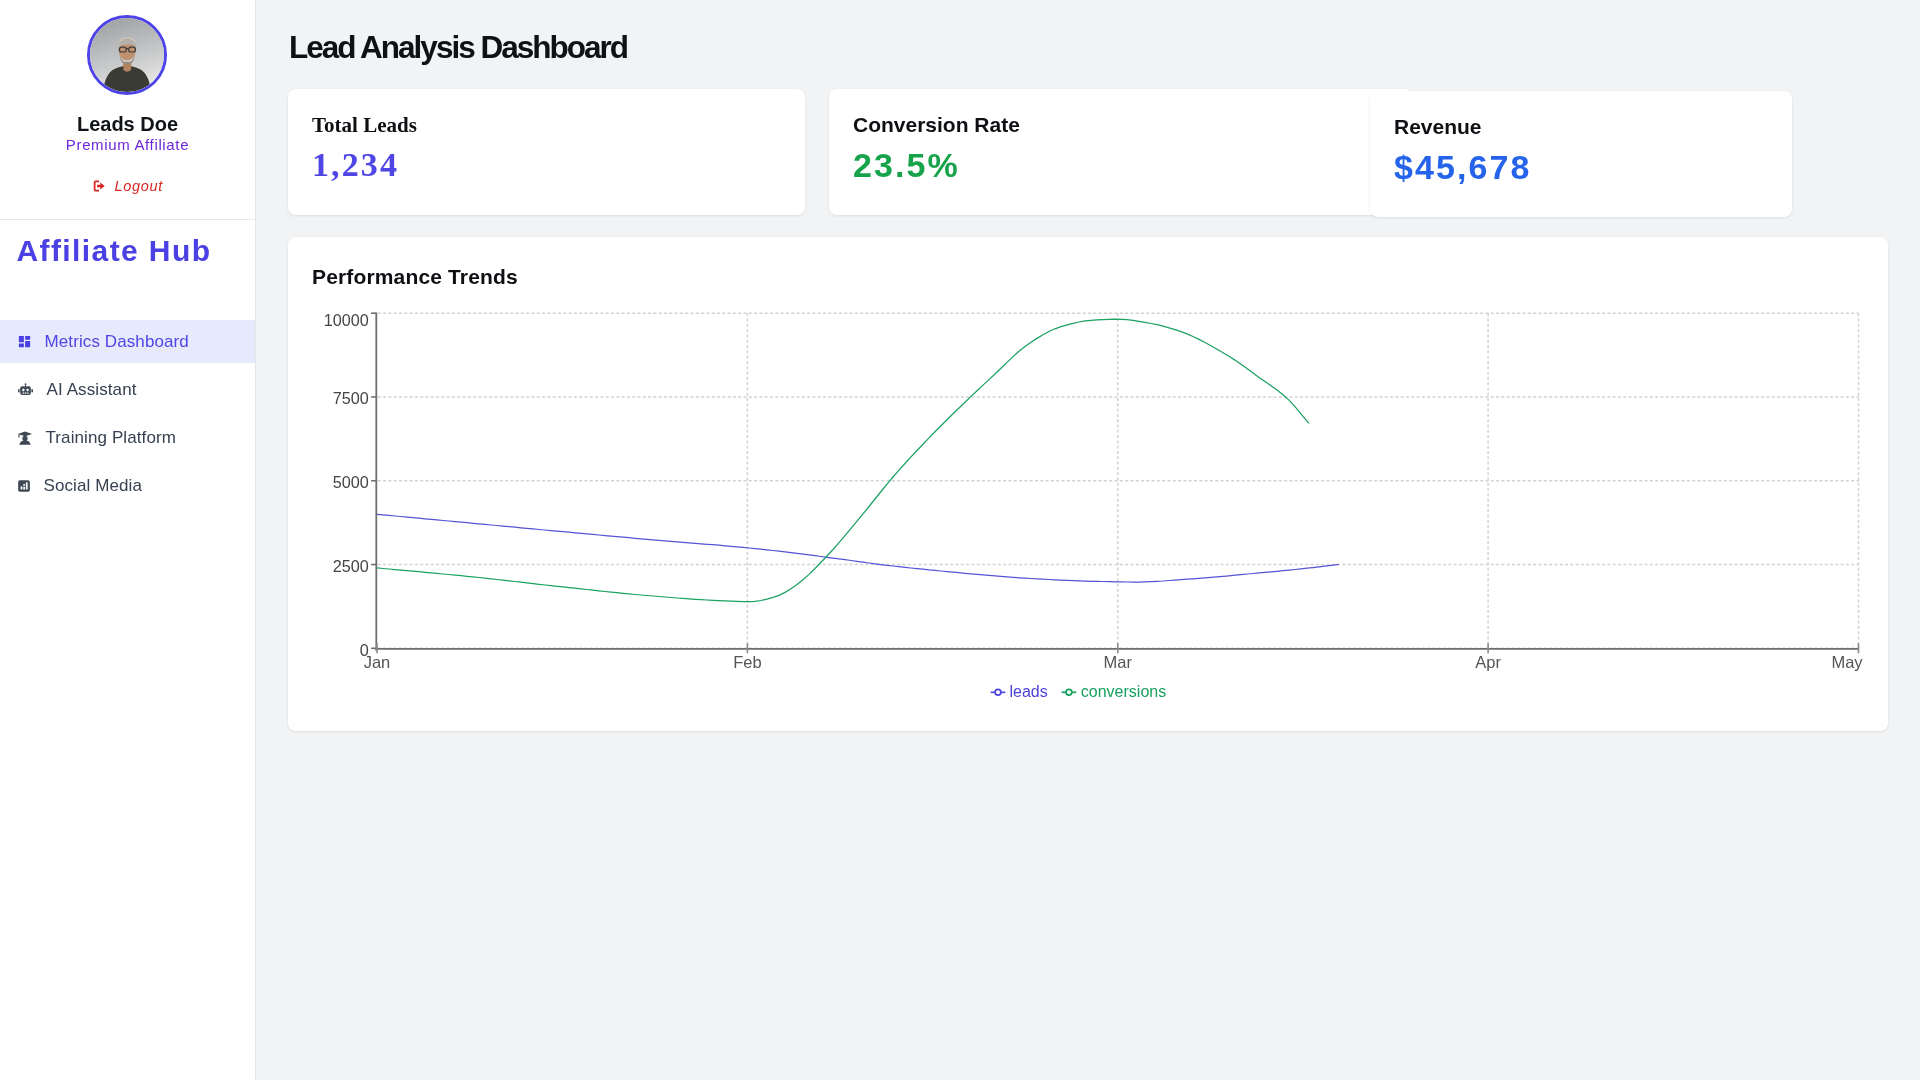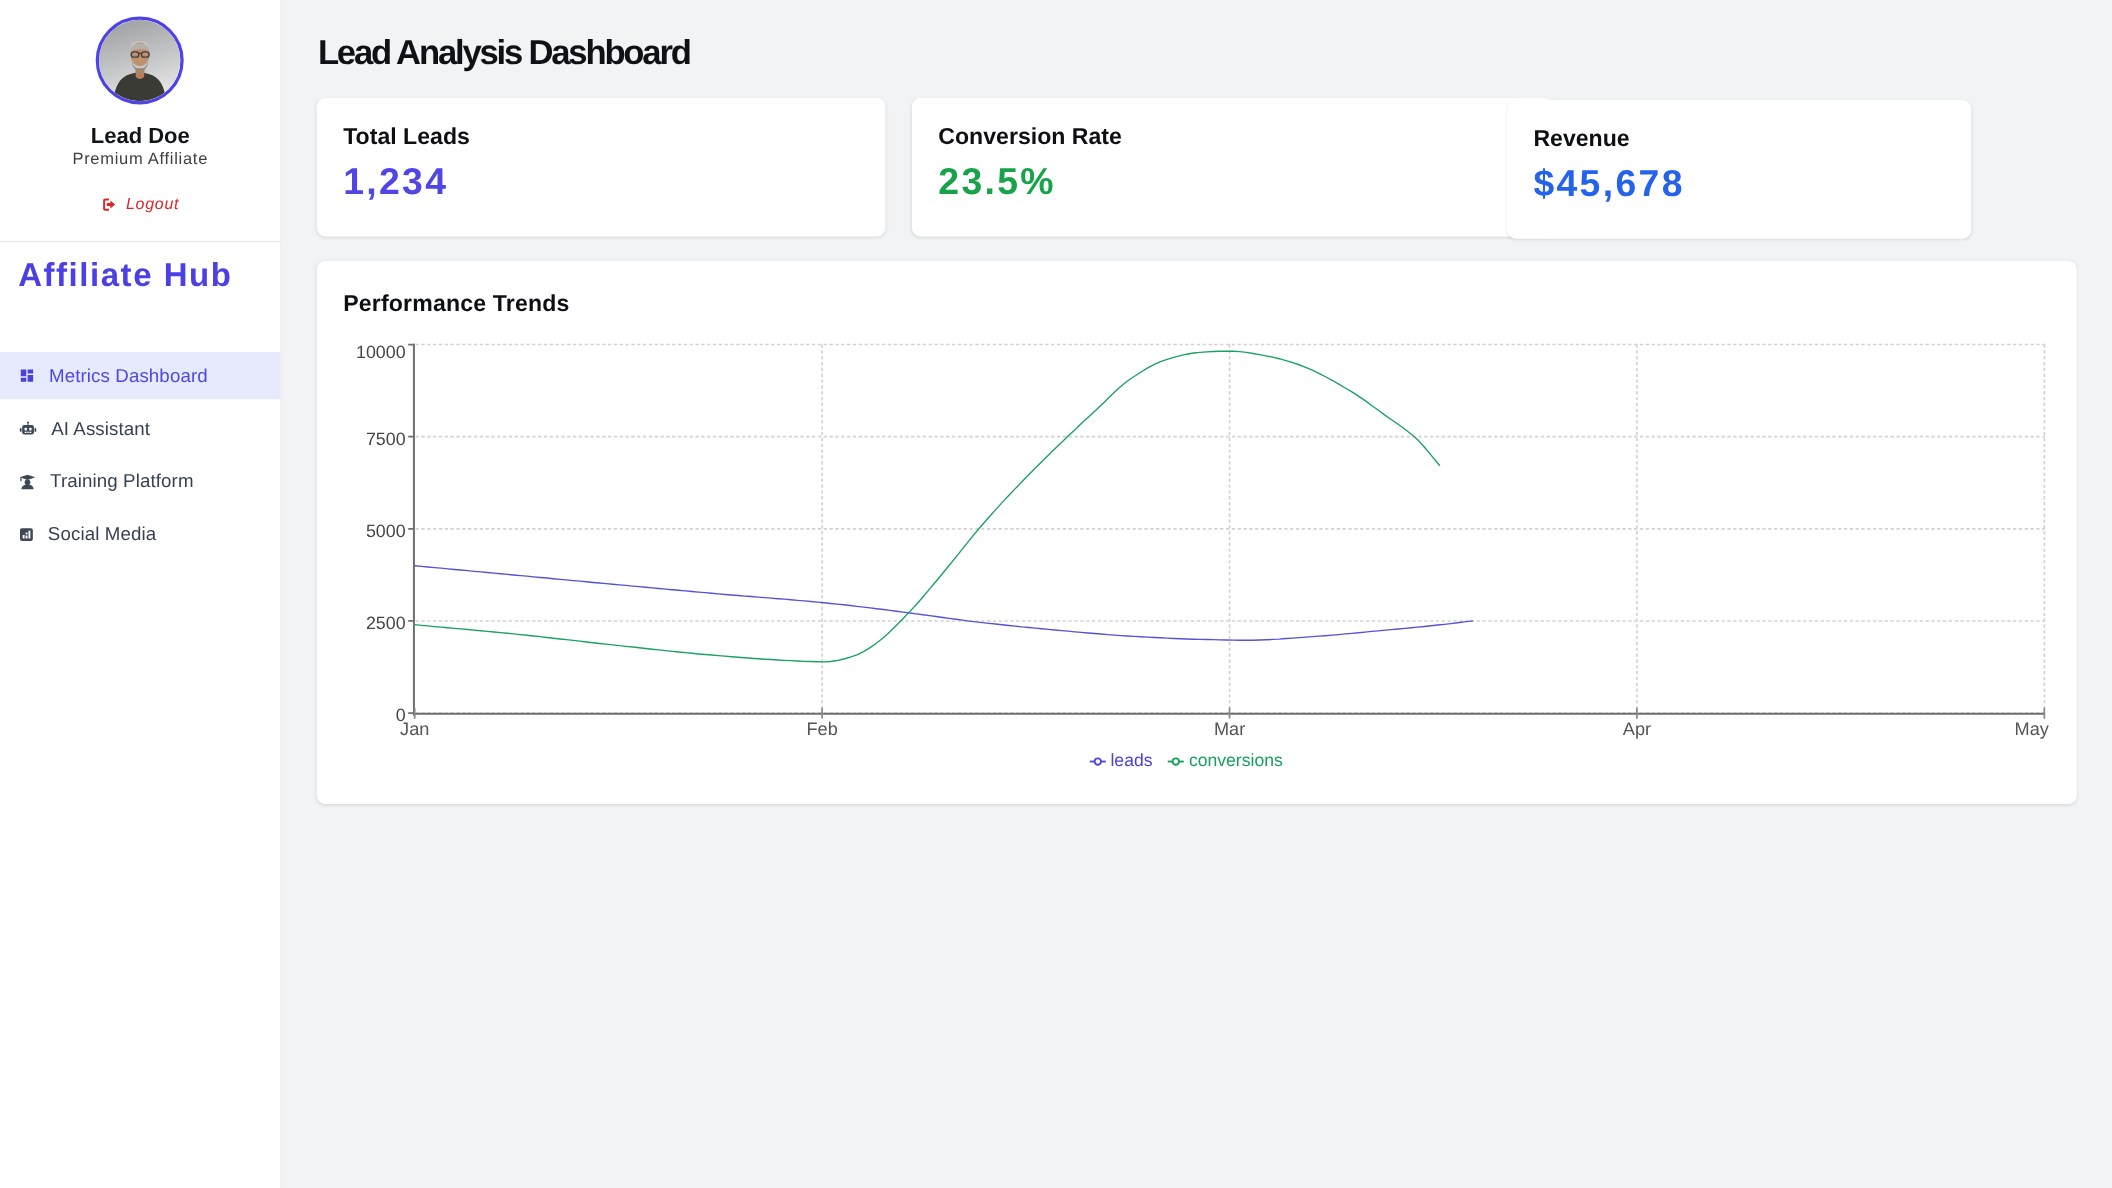--- a/index.html
+++ b/index.html
@@ -1,33 +1,33 @@
 <!DOCTYPE html>
 <html><head>
 <meta charset="utf-8">
 <style>
   * { margin:0; padding:0; box-sizing:border-box; }
   html,body { -webkit-font-smoothing:antialiased; width:1920px; height:1080px; background:#f2f3f5; font-family:"Liberation Sans",sans-serif; overflow:hidden; }
   #sidebar { position:absolute; left:0; top:0; width:256px; height:1080px; background:#ffffff; border-right:1px solid #e4e6ea; }
   .avatar { position:absolute; left:87px; top:15px; width:80px; height:80px; border:3px solid #4d43e8; border-radius:50%; overflow:hidden; }
   .avatar svg { display:block; }
   .uname { position:absolute; left:0; right:0; top:112.5px; text-align:center; font-size:20px; font-weight:bold; color:#101318; }
-  .urole { position:absolute; left:0; right:0; top:136px; text-align:center; font-size:15px; letter-spacing:0.65px; color:#404040; }
+  .urole { position:absolute; left:0; right:0; top:136px; text-align:center; font-size:15px; letter-spacing:0.65px; color:#6d28d9; }
   .logout { position:absolute; left:0; right:0; top:177.5px; display:flex; justify-content:center; align-items:center; gap:8.5px; color:#dc2626; font-size:14.5px; letter-spacing:0.7px;font-style:italic; }
   .sdiv { position:absolute; left:0; right:0; top:219px; height:1px; background:#e5e7eb; }
   .brand { position:absolute; left:16.5px; top:234px; font-size:30px; font-weight:bold; color:#4b40e3; letter-spacing:1.4px; }
   .nav-item { position:absolute; left:0; right:0; height:43px; display:flex; align-items:center; padding-left:17px; gap:12.5px; font-size:17px; color:#374151; letter-spacing:0.1px; }
   .nav-item svg { flex:0 0 auto; }
   .nav-item.active { background:#e6eafc; color:#4f46e5; }
   #main { position:absolute; left:256px; top:0; right:0; bottom:0; }
   h1 { position:absolute; left:33px; top:29px; font-size:31.5px; font-weight:bold; color:#0e1116; letter-spacing:-2px; }
   .card { position:absolute; background:#fff; border-radius:8px; box-shadow:0 1px 3px rgba(0,0,0,0.09); }
   .ct { position:absolute; left:24px; top:23.7px; font-size:21px; font-weight:bold; color:#0d0f13; }
   .cv { position:absolute; left:24px; top:57px; font-size:34px; font-weight:bold; letter-spacing:2.1px; }
-  #card1 { left:32px; top:89px; width:517px; height:126px; }
+  #card1 { left:32px; top:89px; width:517px; height:126px;font-family:Liberation Serif, serif; }
   #card2 { left:573px; top:89px; width:584px; height:126px; }
   #card3 { left:1114px; top:91px; width:422px; height:126px; }
   #chartcard { left:32px; top:237px; width:1600px; height:494px; }
 </style>
 </head>
 <body>
 <div id="sidebar">
   <div class="avatar">
       <svg width="74" height="74" viewBox="0 0 74 74">
     <defs>
@@ -42,21 +42,21 @@
     <path d="M33 44 L33.5 52 Q37 55.5 41 52 L41.5 44 Z" fill="#b3835f"></path>
     <path d="M28.8 28 Q28.2 22.5 32 20.5 Q37 18.2 42.5 20.7 Q46.3 23 45.8 28 L44.5 26.5 Q38 24.5 30.5 26.8 Z" fill="#c9c6c0"></path>
     <ellipse cx="37.2" cy="31.5" rx="8.6" ry="10.8" fill="#c0916e"></ellipse>
     <path d="M28.6 31 Q27.8 25 32 22.3 Q37 20 42.6 22.6 Q46.6 25 45.9 31 L44 27.5 Q38 25.5 30.6 27.8 Z" fill="#b5b1aa"></path>
     <path d="M29.6 36 Q30 43.5 33.5 45.3 Q37.2 47.2 41 45.3 Q44.5 43.5 44.9 36 Q44 41 41.5 43.2 Q37.2 45.8 33 43.2 Q30.4 41 29.6 36 Z" fill="#938b7e"></path>
     <rect x="29.4" y="29.2" width="6.8" height="4.8" rx="2.3" fill="none" stroke="#3c3c3c" stroke-width="1.2"></rect>
     <rect x="38.7" y="29.2" width="6.8" height="4.8" rx="2.3" fill="none" stroke="#3c3c3c" stroke-width="1.2"></rect>
     <line x1="36.2" y1="30.6" x2="38.7" y2="30.6" stroke="#3c3c3c" stroke-width="1.1"></line>
     </svg>
     </div>
-  <div class="uname">Lead Doe</div>
+  <div class="uname">Leads Doe</div>
   <div class="urole">Premium Affiliate</div>
   <div class="logout">
     <svg width="14" height="14" viewBox="0 0 24 24" fill="#dc2626">
       <path d="M12.2 2.6H6A3 3 0 0 0 3 5.6v12.8a3 3 0 0 0 3 3h6.2v-3H6.6a.6.6 0 0 1-.6-.6V6.2a.6.6 0 0 1 .6-.6h5.6z"></path>
       <path d="M14.2 5.8 21.8 12l-7.6 6.2v-3.9H8.6v-4.6h5.6z"></path>
     </svg>
     <span>Logout</span>
   </div>
   <div class="sdiv"></div>
   <div class="brand">Affiliate Hub</div>

